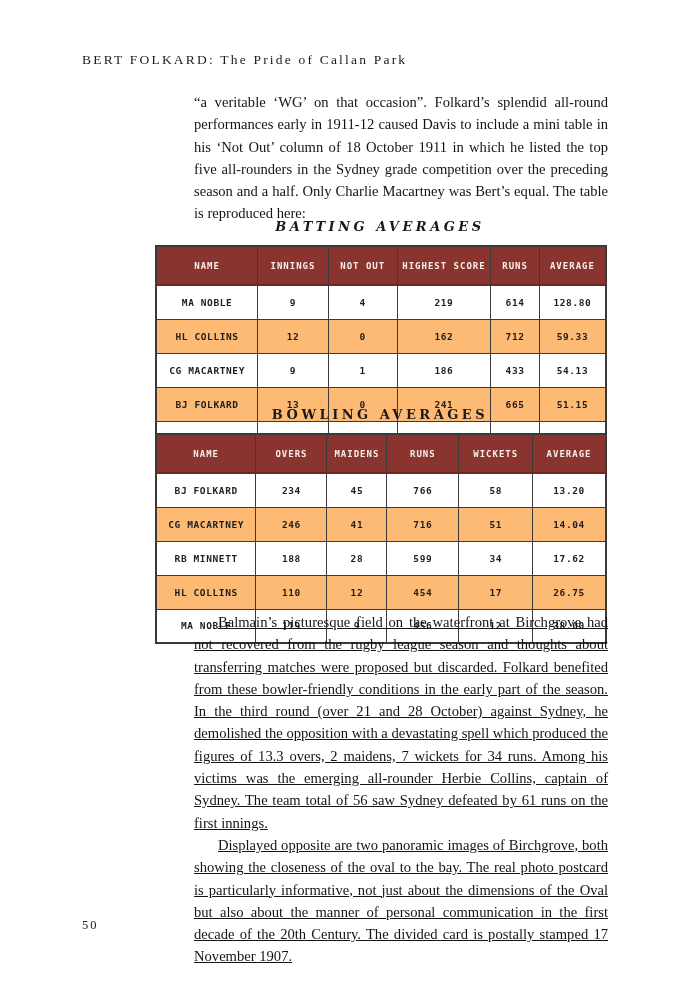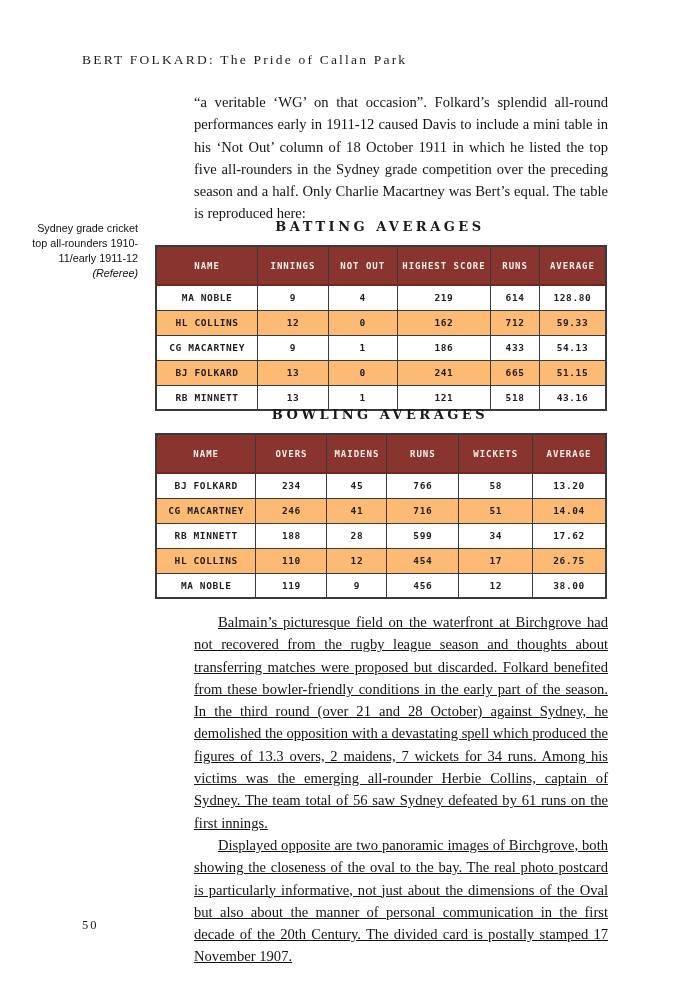--- a/index.html
+++ b/index.html
@@ -52,21 +52,21 @@
     left: 152px;
     width: 456px;
     text-align: center;
     font-family: "DejaVu Serif", serif;
     font-size: 13px;
     font-weight: 600;
     letter-spacing: 3.5px;
     color: #1a1a1a;
     white-space: nowrap;
   }
-  .batting-title { top: 219px; }
+  .batting-title { top: 219px; font-style: italic; }
   .bowling-title { top: 407px; }
   table.stats {
     position: absolute;
     left: 155px;
     width: 452px;
     border-collapse: collapse;
     table-layout: fixed;
     font-family: "DejaVu Sans Mono", monospace;
     font-size: 9.5px;
     font-weight: bold;
@@ -83,21 +83,21 @@
     white-space: nowrap;
   }
   table.stats th {
     background: #8a3430;
     color: #f5efe9;
     height: 39px;
     font-size: 9px;
     letter-spacing: 1px;
     border-bottom: 2px solid #6e2824;
   }
-  table.stats td { height: 25px; letter-spacing: 0.6px; margin-top: 39px; }
+  table.stats td { height: 34px; letter-spacing: 0.6px; margin-top: 39px; }
   table.stats tr.shaded td { background: #fdba74; }
   .para-block-2 {
     position: absolute;
     left: 152px;
     top: 611px;
     width: 456px;
   }
   .para-block-2 p { text-indent: 24px; text-decoration: underline; }
   .page-number {
     position: absolute;
@@ -113,26 +113,20 @@
 <body>
 
 <div class="page">
 
   <div class="running-header">BERT FOLKARD: The Pride of Callan Park</div>
 
   <div class="para-block-1">
     <p class="body-text">“a veritable ‘WG’ on that occasion”. Folkard’s splendid all-round performances early in 1911-12 caused Davis to include a mini table in his ‘Not Out’ column of 18 October 1911 in which he listed the top five all-rounders in the Sydney grade competition over the preceding season and a half. Only Charlie Macartney was Bert’s equal. The table is reproduced here:</p>
   </div>
 
-  <div class="side-caption">
-    <div>Sydney grade cricket</div>
-    <div>top all-rounders 1910-</div>
-    <div>11/early 1911-12</div>
-    <div class="src">(Referee)</div>
-  </div>
 
   <div class="table-title batting-title">BATTING AVERAGES</div>
 
   <table class="stats batting-table">
     <colgroup>
       <col style="width:22.6%">
         <col style="width:15.7%">
         <col style="width:15.3%">
       <col style="width:20.8%">
         <col style="width:10.8%">

